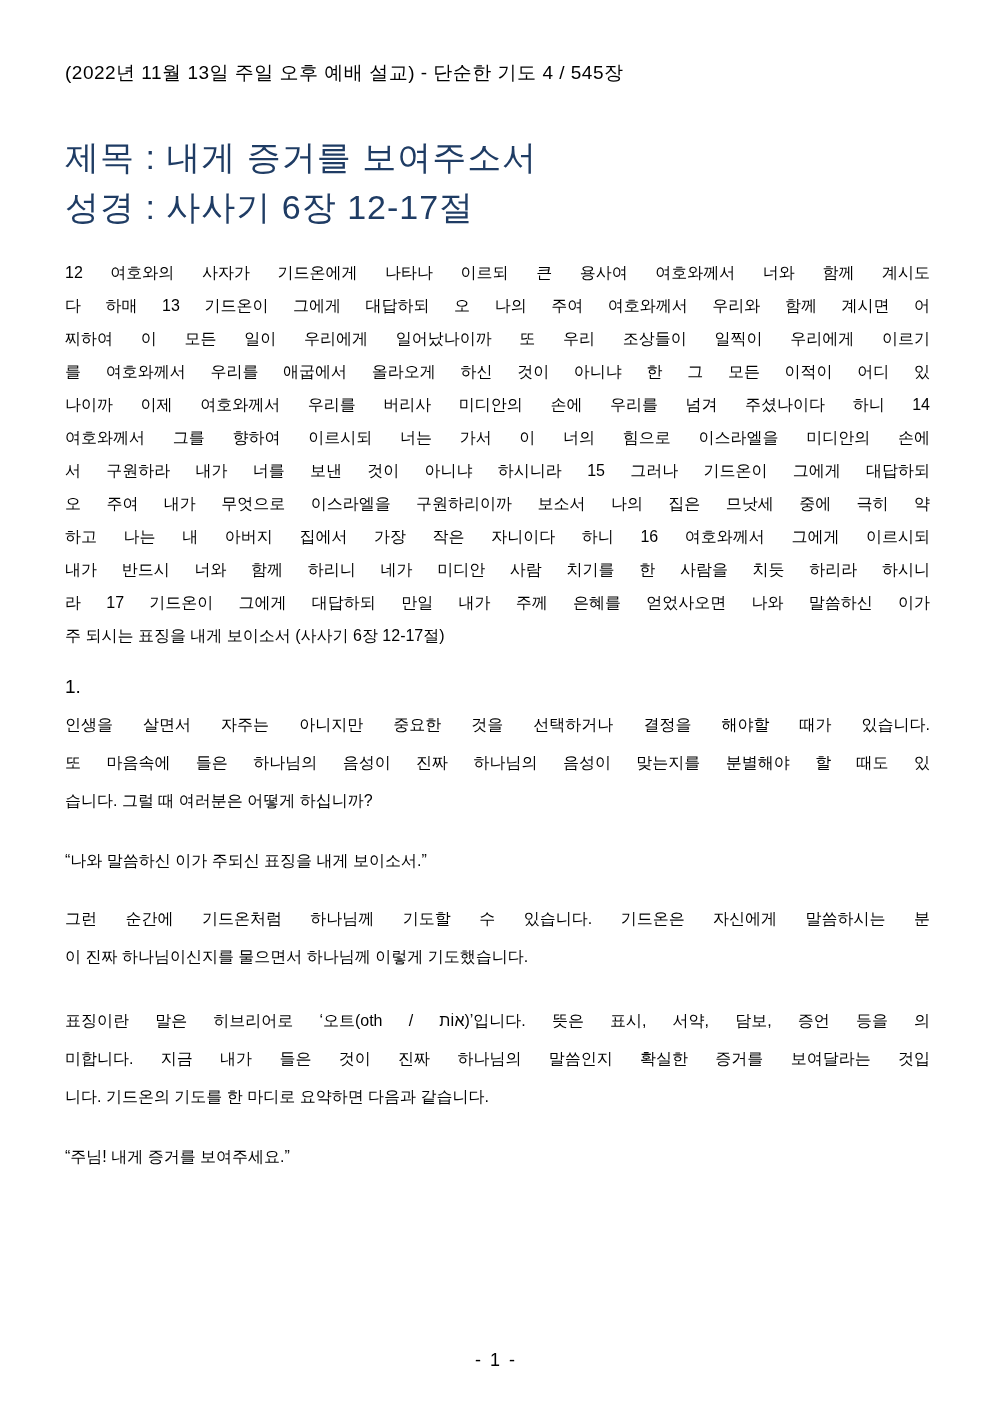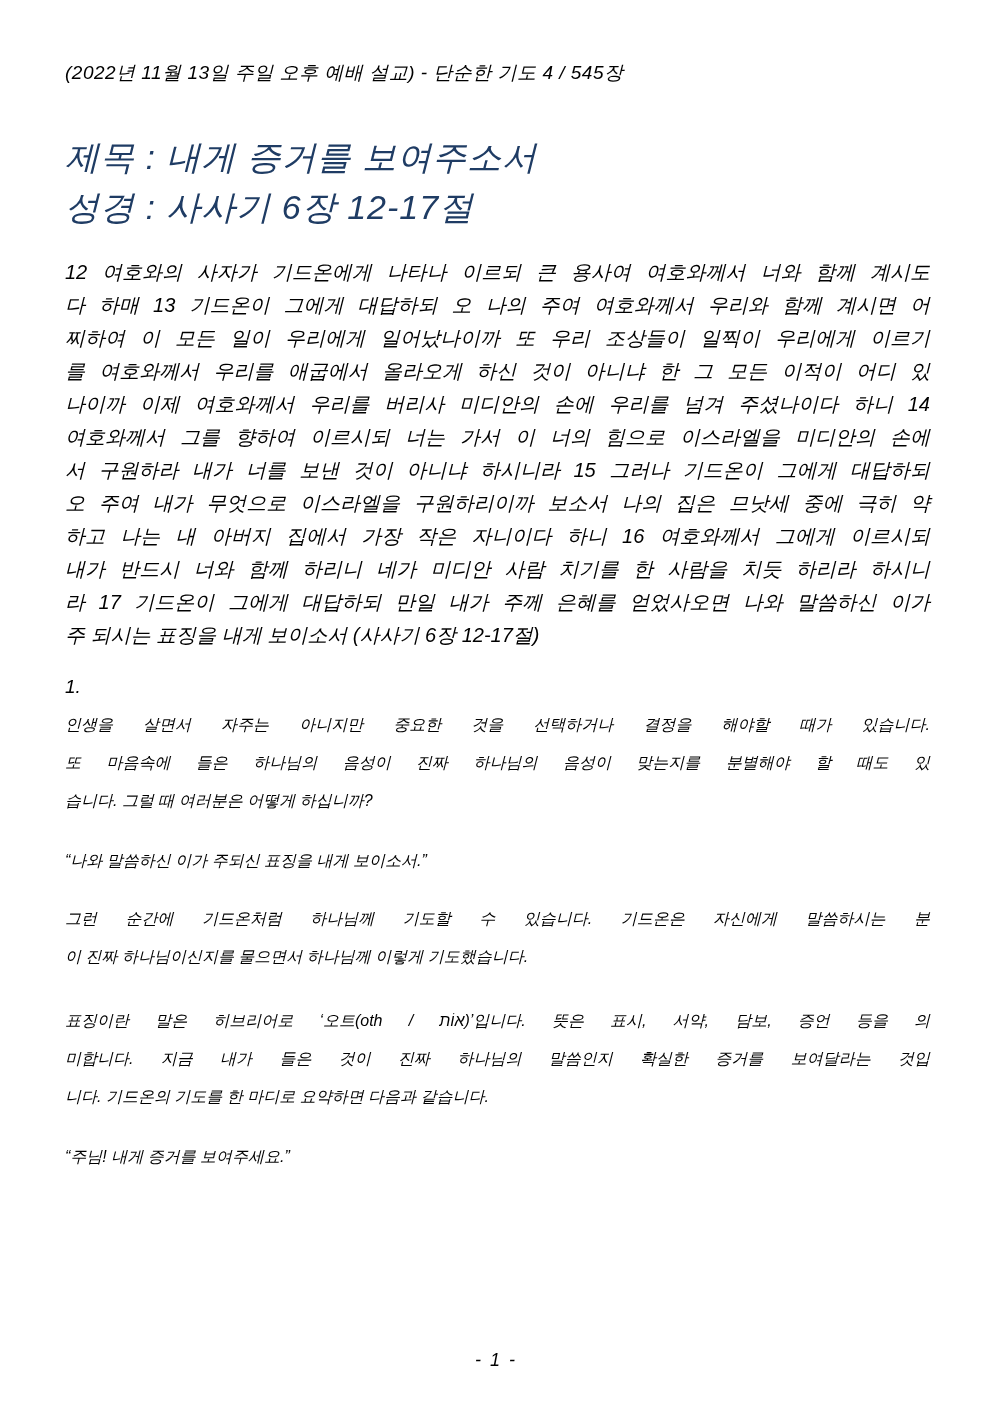--- a/index.html
+++ b/index.html
@@ -9,40 +9,39 @@
     width: 992px; height: 1403px;
     background: var(--page-bg);
     color: var(--body-color);
     font-family: "Liberation Sans", "DejaVu Sans", sans-serif;
   }
   .page {
     position: relative;
     width: 992px; height: 1403px;
     padding: 60px 62px 4px 65px;
     overflow: hidden;
-    font-style: italic;
   }
   .doc-header {
     font-size: 19px;
     line-height: 26px;
     letter-spacing: 0.5px;
     white-space: nowrap;
   }
   .title-block { margin-top: 46px; color: var(--title-color); }
   .title-line {
     margin: 0;
     font-size: 34px;
     line-height: 50px;
     font-weight: 400;
     letter-spacing: 1px;
     white-space: nowrap;
   }
   .scripture-block {
     margin-top: 24px;
-    font-size: 20px;
+    font-size: 16px;
     line-height: 33px;
   }
   .body-block {
     font-size: 16px;
     line-height: 38px;
   }
   .section-marker {
     margin-top: 16px;
     font-size: 19px;
     line-height: 38px;

